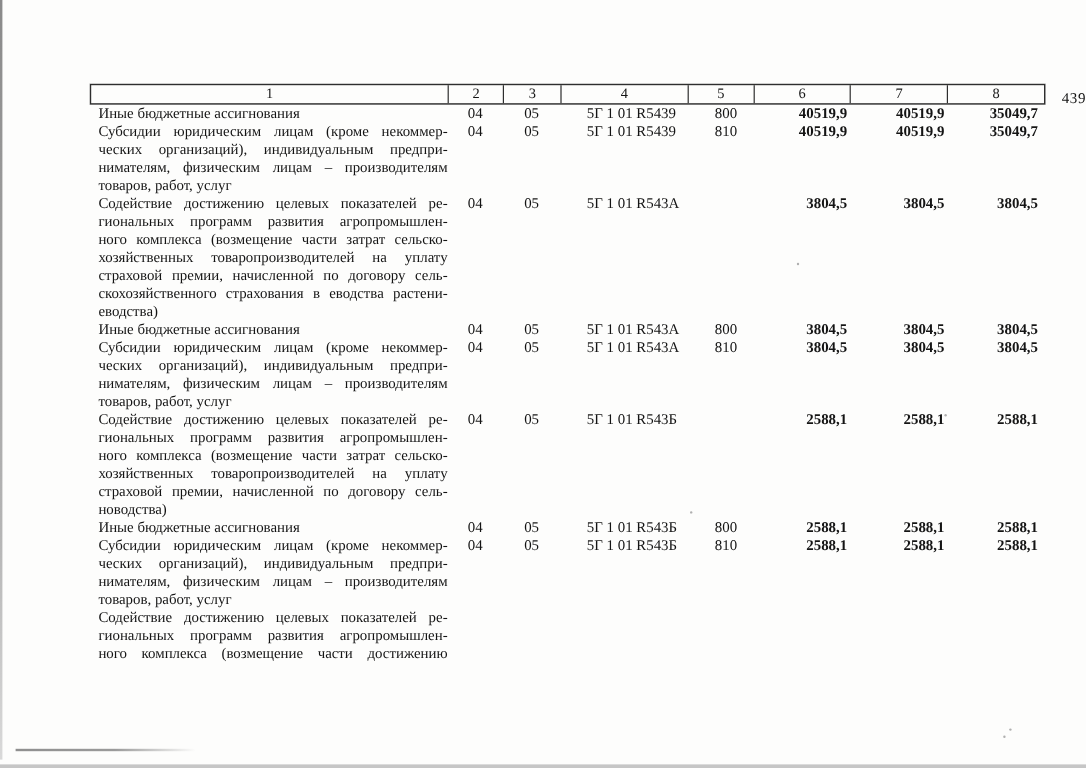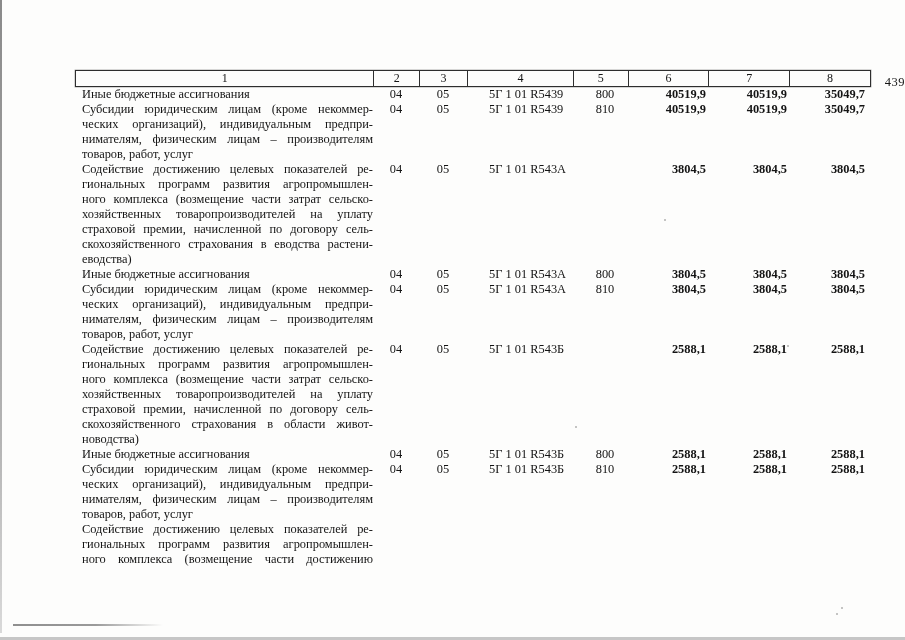--- a/index.html
+++ b/index.html
@@ -134,21 +134,20 @@
     <div class="cell num  c7">3804,5</div>
     <div class="cell num  c8">3804,5</div>
   </div>
       <div class="row">
     <div class="cell name c1">
           <div class="jl">Содействие достижению целевых показателей ре-</div>
           <div class="jl">гиональных программ развития агропромышлен-</div>
           <div class="jl">ного комплекса (возмещение части затрат сельско-</div>
           <div class="jl">хозяйственных товаропроизводителей на уплату</div>
           <div class="jl">страховой премии, начисленной по договору сель-</div>
-          <div class="jl">скохозяйственного страхования в области живот-</div>
           <div class="jl end">новодства)</div>
         </div>
     <div class="cell rz   c2">04</div>
     <div class="cell pz   c3">05</div>
     <div class="cell code c4">5Г 1 01 R543Б</div>
     <div class="cell vr   c5">&nbsp;</div>
     <div class="cell num  c6">2588,1</div>
     <div class="cell num  c7">2588,1</div>
     <div class="cell num  c8">2588,1</div>
   </div>

